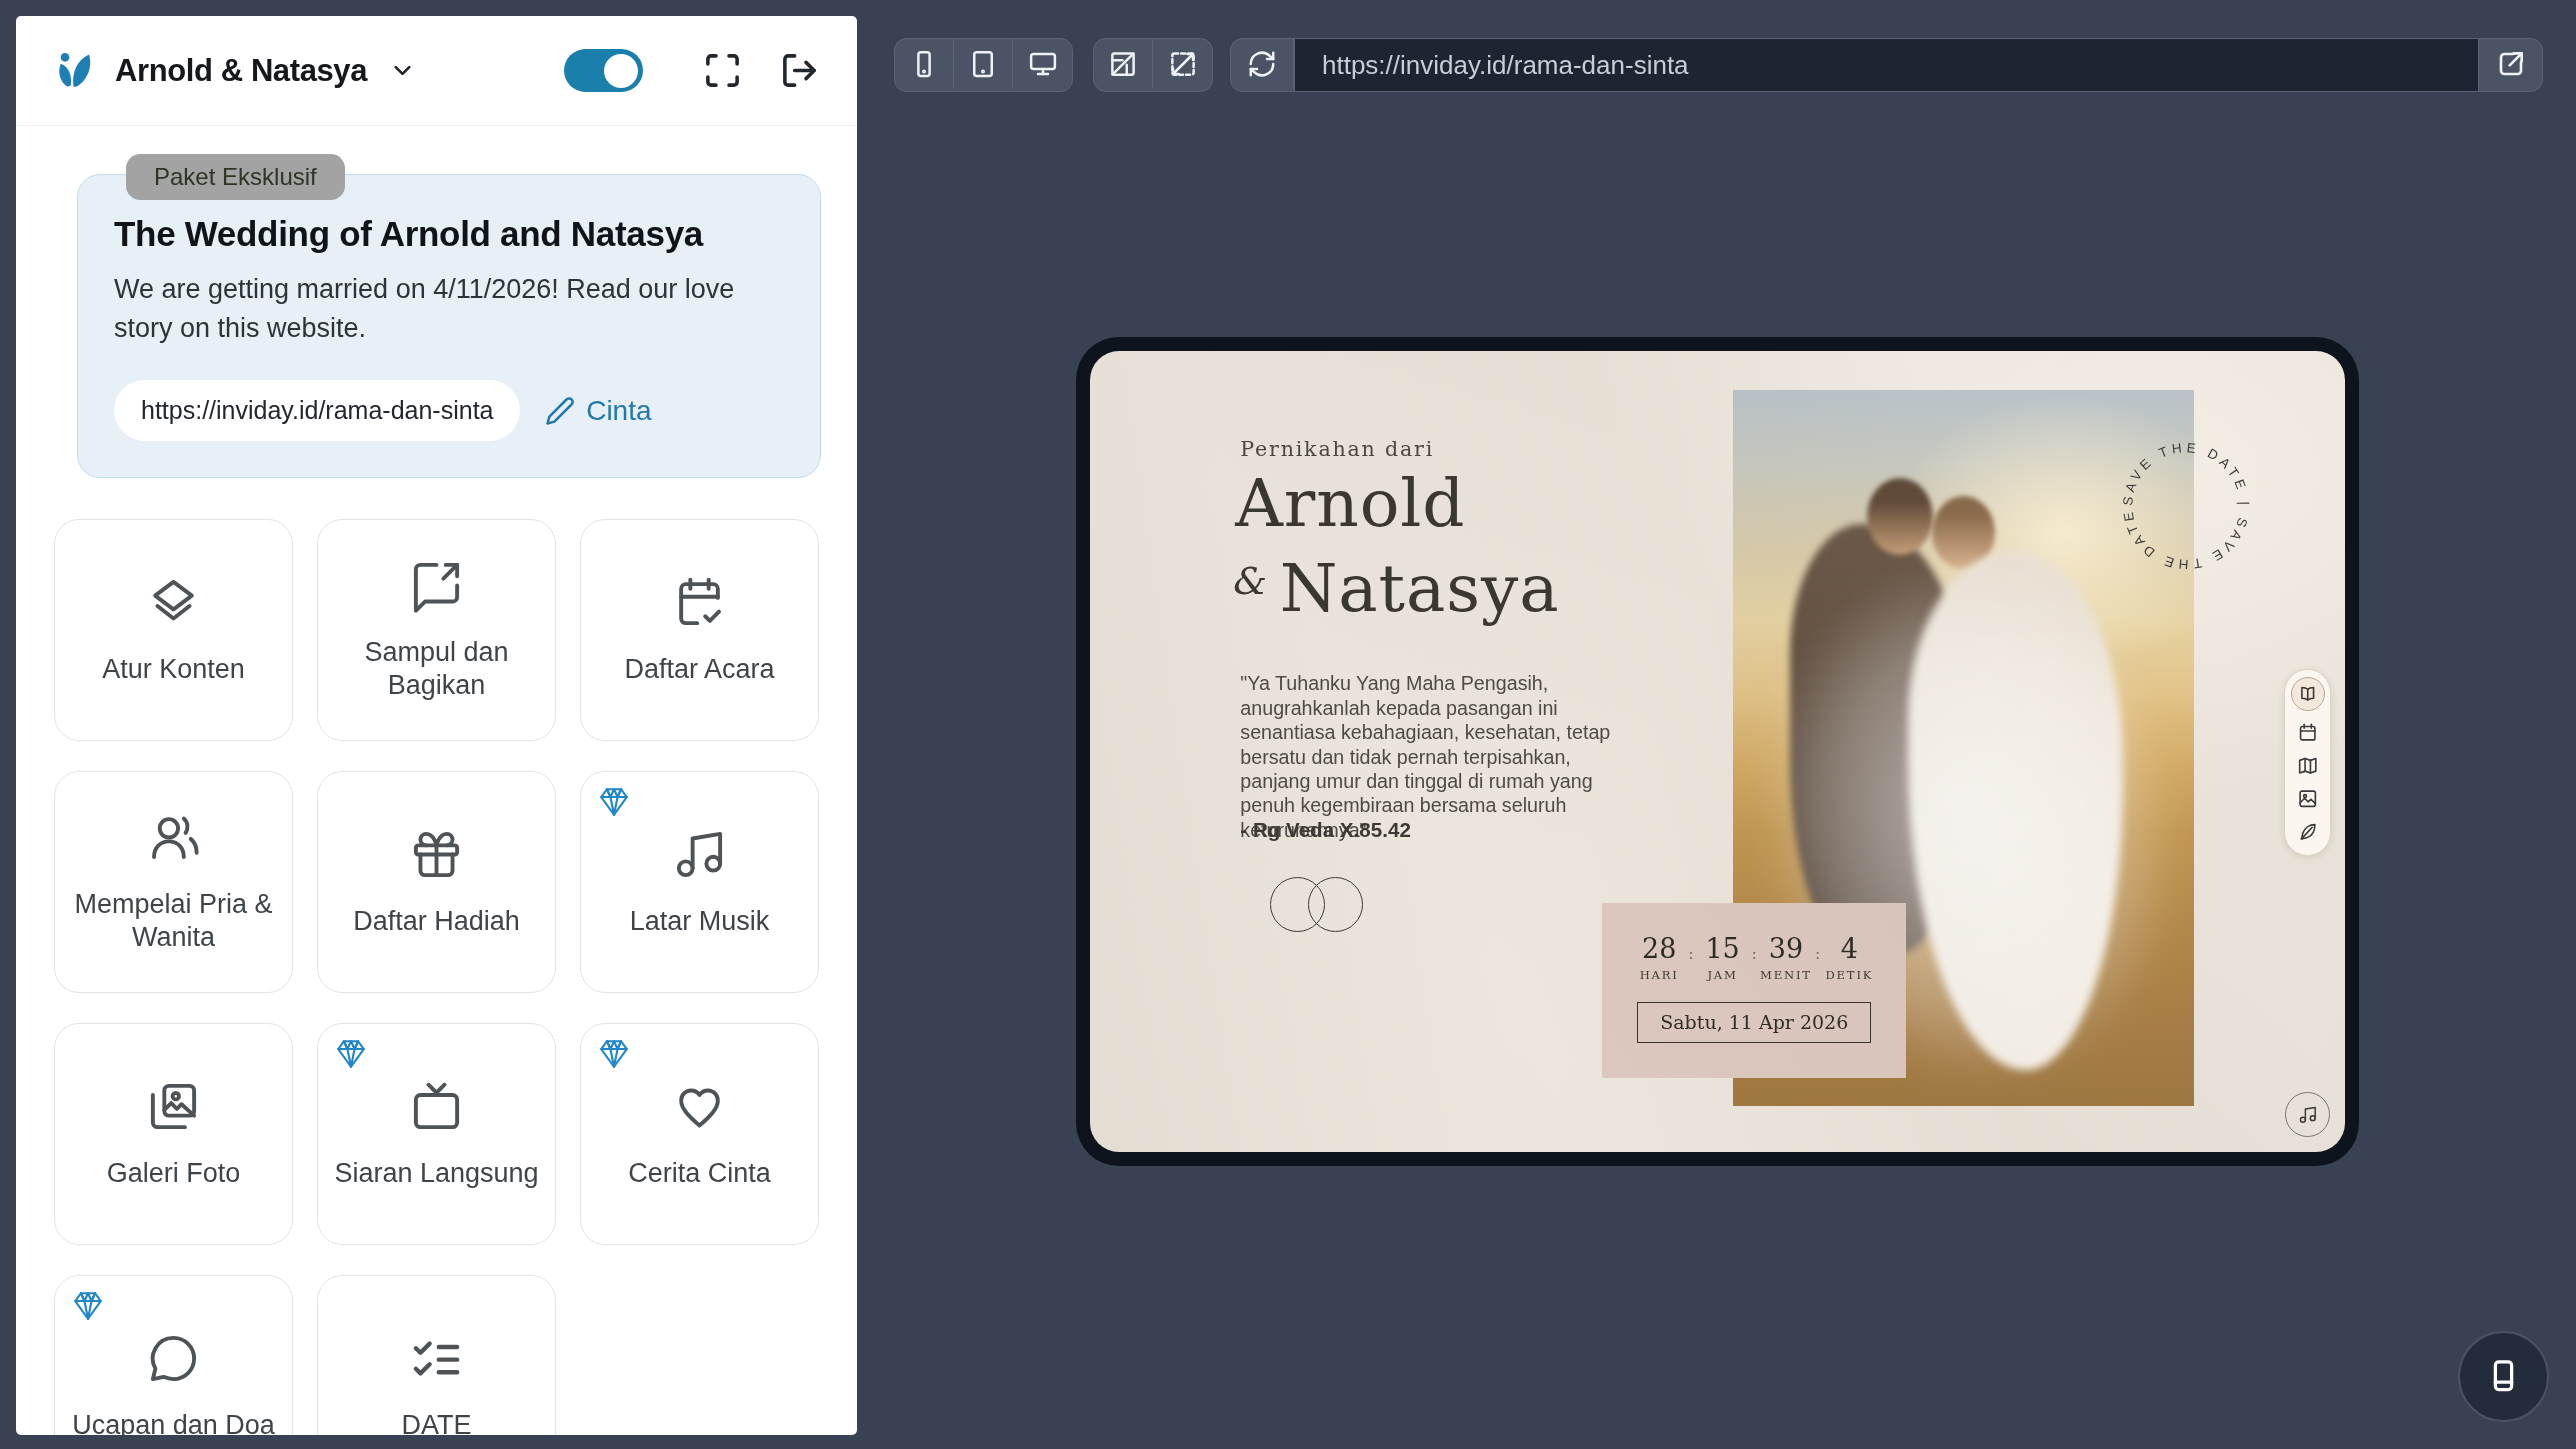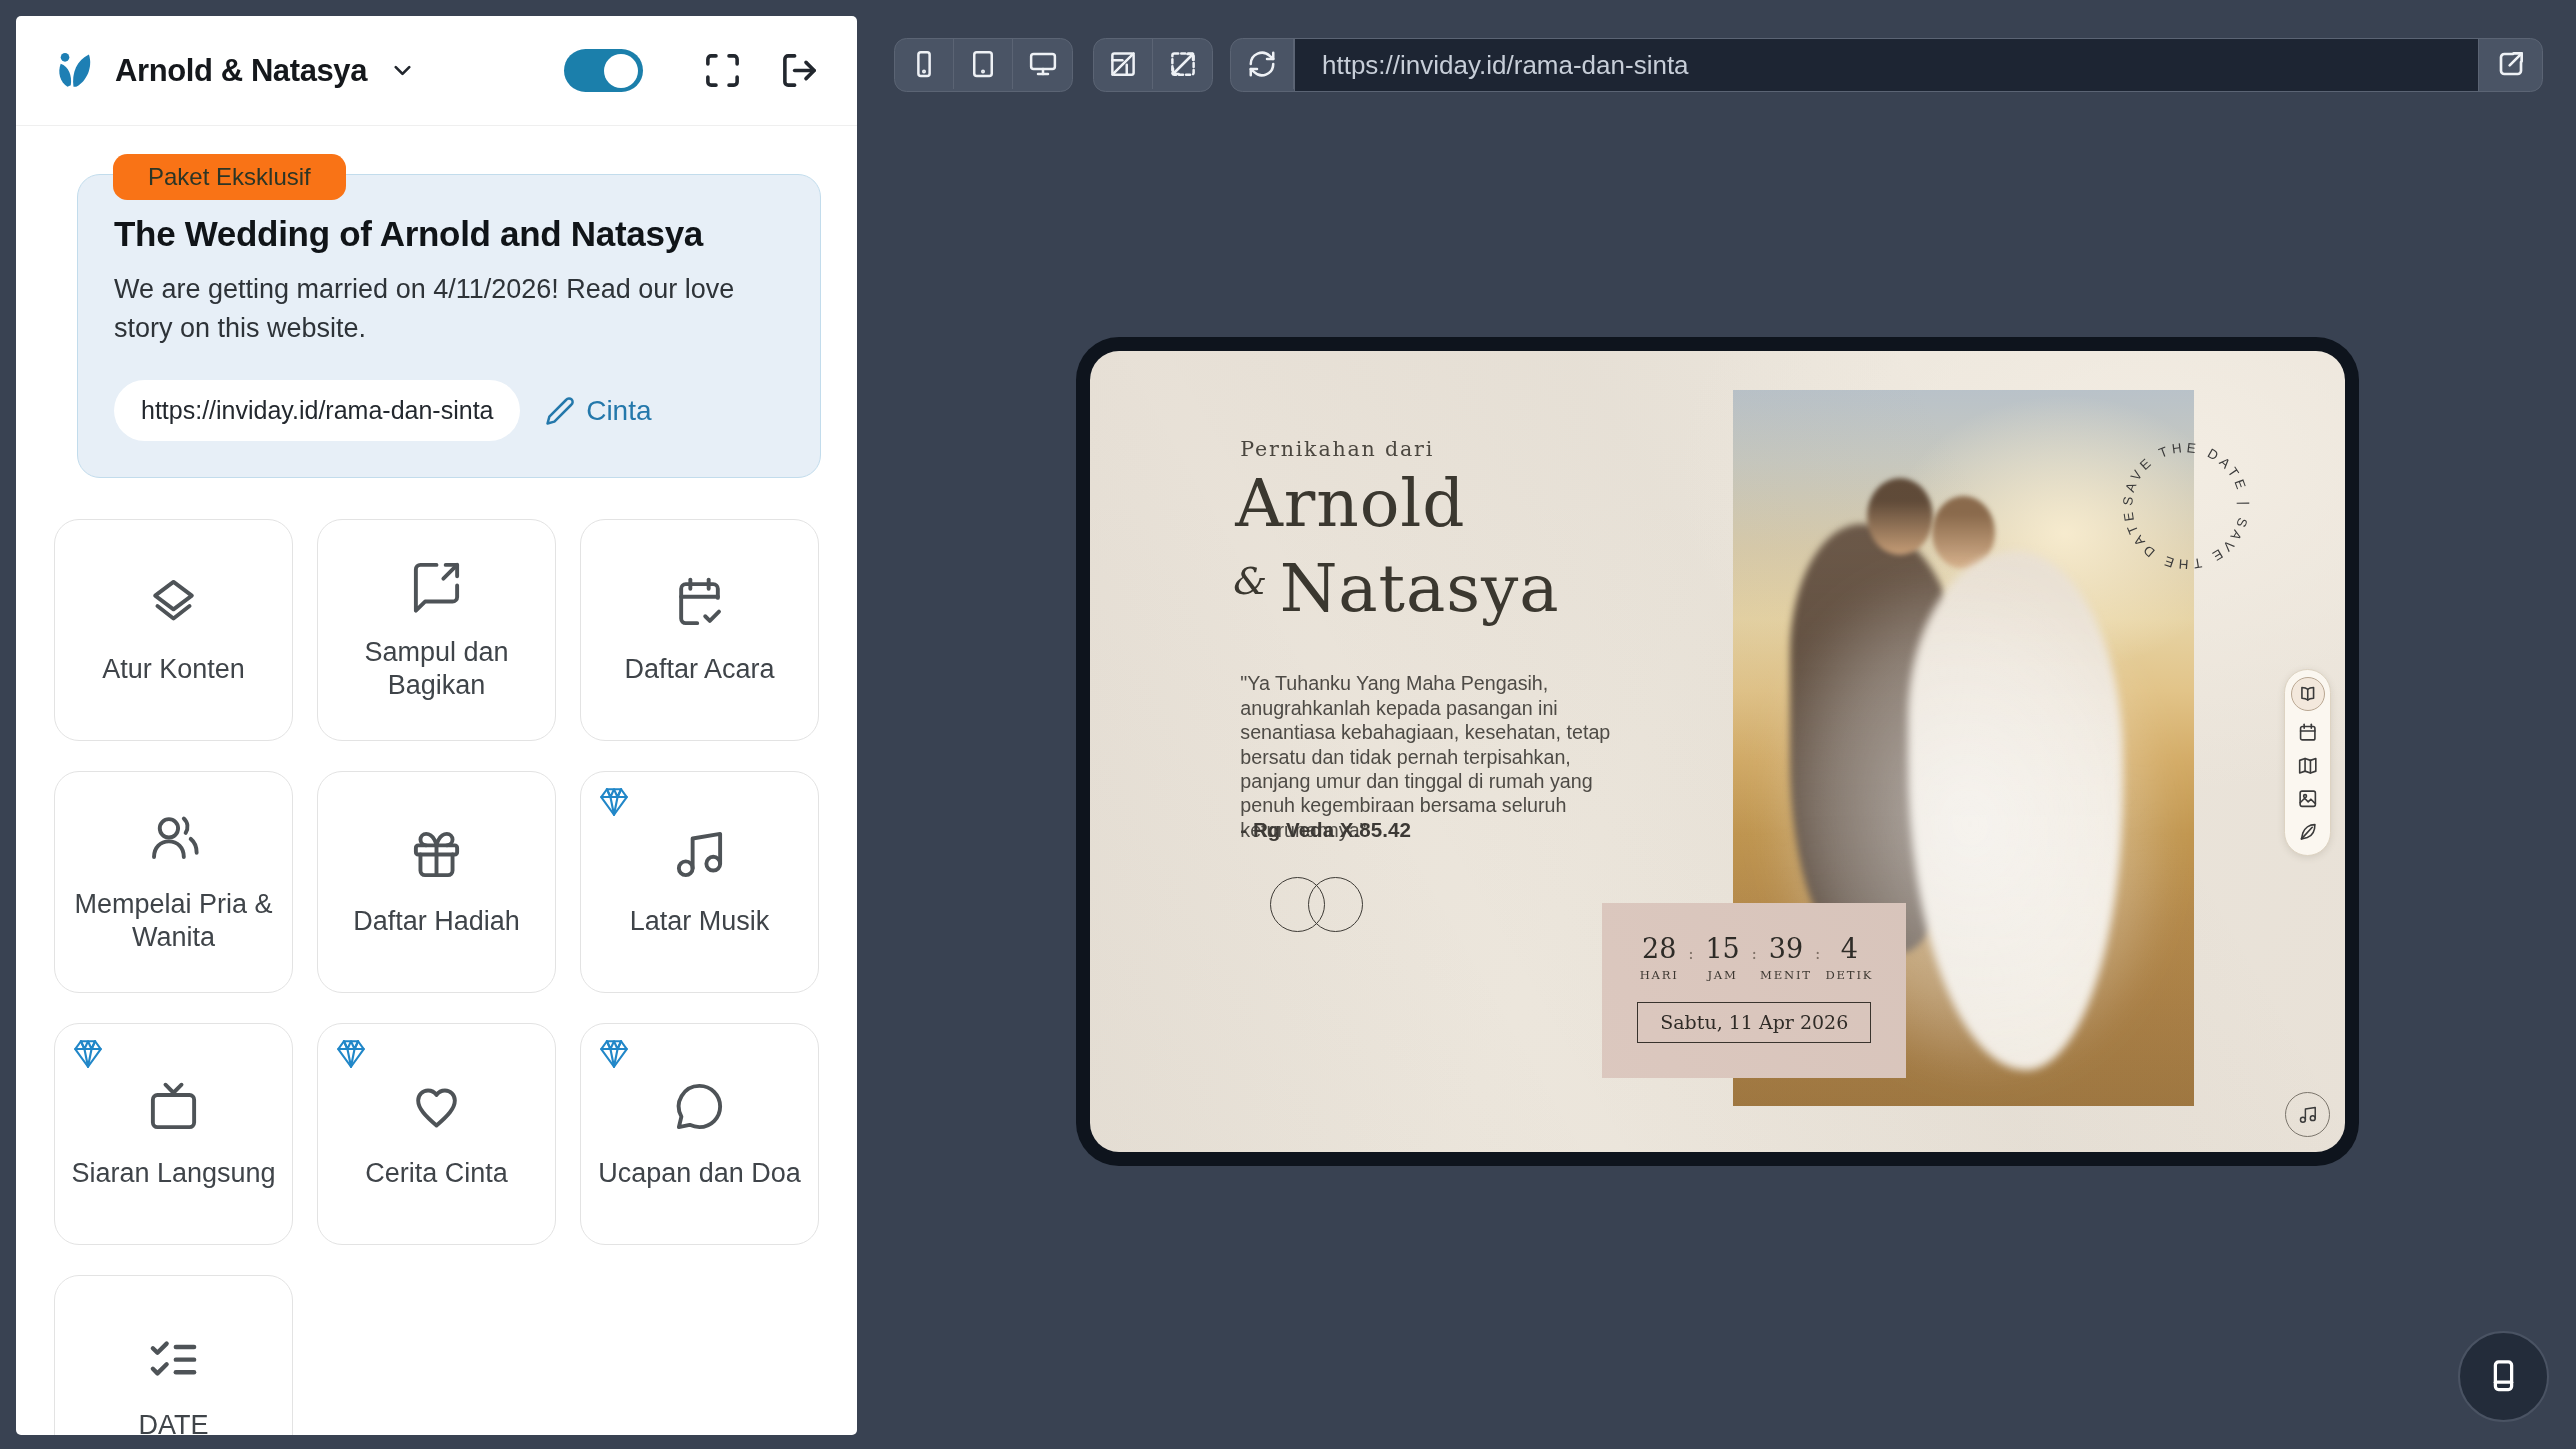--- a/index.html
+++ b/index.html
@@ -27,23 +27,23 @@
   .toggle .knob { position:absolute; right:4.5px; top:4.5px; width:34px; height:34px; border-radius:50%; background:#fff; }
   .hdr-iconbtn { margin-left:19.7px; }
 
   
   .premium-card {
     position:relative; margin:48px 36px 0 61px;
     background:#e7eff7; border:1.8px solid #c2dcec; border-radius:23px;
     padding:32px 36px 36px;
   }
   .badge {
-    position:absolute; top:-21.5px; left:35px;
-    background:#f97316; color:#2c3526; font-size:24px;
-    padding:9px 35px; border-radius:14.3px;
+    position:absolute; top:-21.5px; left:48px;
+    background:#a3a3a3; color:#2c3526; font-size:24px;
+    padding:9px 28px; border-radius:14.3px;
   }
   .pc-title { font-size:35px; font-weight:700; color:#101418; margin-top:7.2px; letter-spacing:-0.3px; }
   .pc-desc { font-size:27px; color:#2e3338; line-height:1.45; margin-top:16px; max-width:707px; }
   .url-row { display:flex; align-items:center; gap:25px; margin-top:32px; }
   .url-pill { background:#ffffff; border-radius:894px; padding:16px 27px; font-size:25px; color:#23282e; }
   .ubah { display:flex; align-items:center; gap:10.7px; color:#2478ab; font-size:28px; cursor:pointer; }
 
   
   .menu-grid {
     display:grid; grid-template-columns:repeat(3,1fr); gap:30px 24px;
@@ -287,20 +287,29 @@
           <path d="M7 3l2.5 5.5L12 3l2.5 5.5L17 3"></path>
       </svg>
       <svg class="mi" width="55" height="55" viewBox="0 0 24 24" fill="none" stroke="currentColor" stroke-width="1.7" stroke-linecap="round" stroke-linejoin="round">
         <path d="M9 18V5l12-2v13"></path>
           <circle cx="6" cy="18" r="3"></circle>
           <circle cx="18" cy="16" r="3"></circle>
       </svg>
       <div class="menu-label">Latar Musik</div>
     </div>
 
+    <div class="menu-card">
+      <svg class="mi" width="55" height="55" viewBox="0 0 24 24" fill="none" stroke="currentColor" stroke-width="1.7" stroke-linecap="round" stroke-linejoin="round">
+        <rect x="8" y="3" width="13" height="13" rx="2"></rect>
+          <circle cx="13" cy="7.5" r="1.4"></circle>
+          <path d="M8 13.5l3-3 2.5 2.5 2-2L21 16"></path>
+          <path d="M17 21H5a2 2 0 0 1-2-2V7"></path>
+      </svg>
+      <div class="menu-label">Galeri Foto</div>
+    </div>
 
     <div class="menu-card">
       <svg class="gem" width="34" height="34" viewBox="0 0 24 24" fill="none" stroke="#2187c8" stroke-width="1.5" stroke-linecap="round" stroke-linejoin="round">
         <path d="M7 3h10l4 5.5L12 21 3 8.5Z"></path>
           <path d="M3 8.5h18"></path>
           <path d="M7 3l2.5 5.5L12 21"></path>
           <path d="M17 3l-2.5 5.5L12 21"></path>
           <path d="M7 3l2.5 5.5L12 3l2.5 5.5L17 3"></path>
       </svg>
       <svg class="mi" width="55" height="55" viewBox="0 0 24 24" fill="none" stroke="currentColor" stroke-width="1.7" stroke-linecap="round" stroke-linejoin="round">

